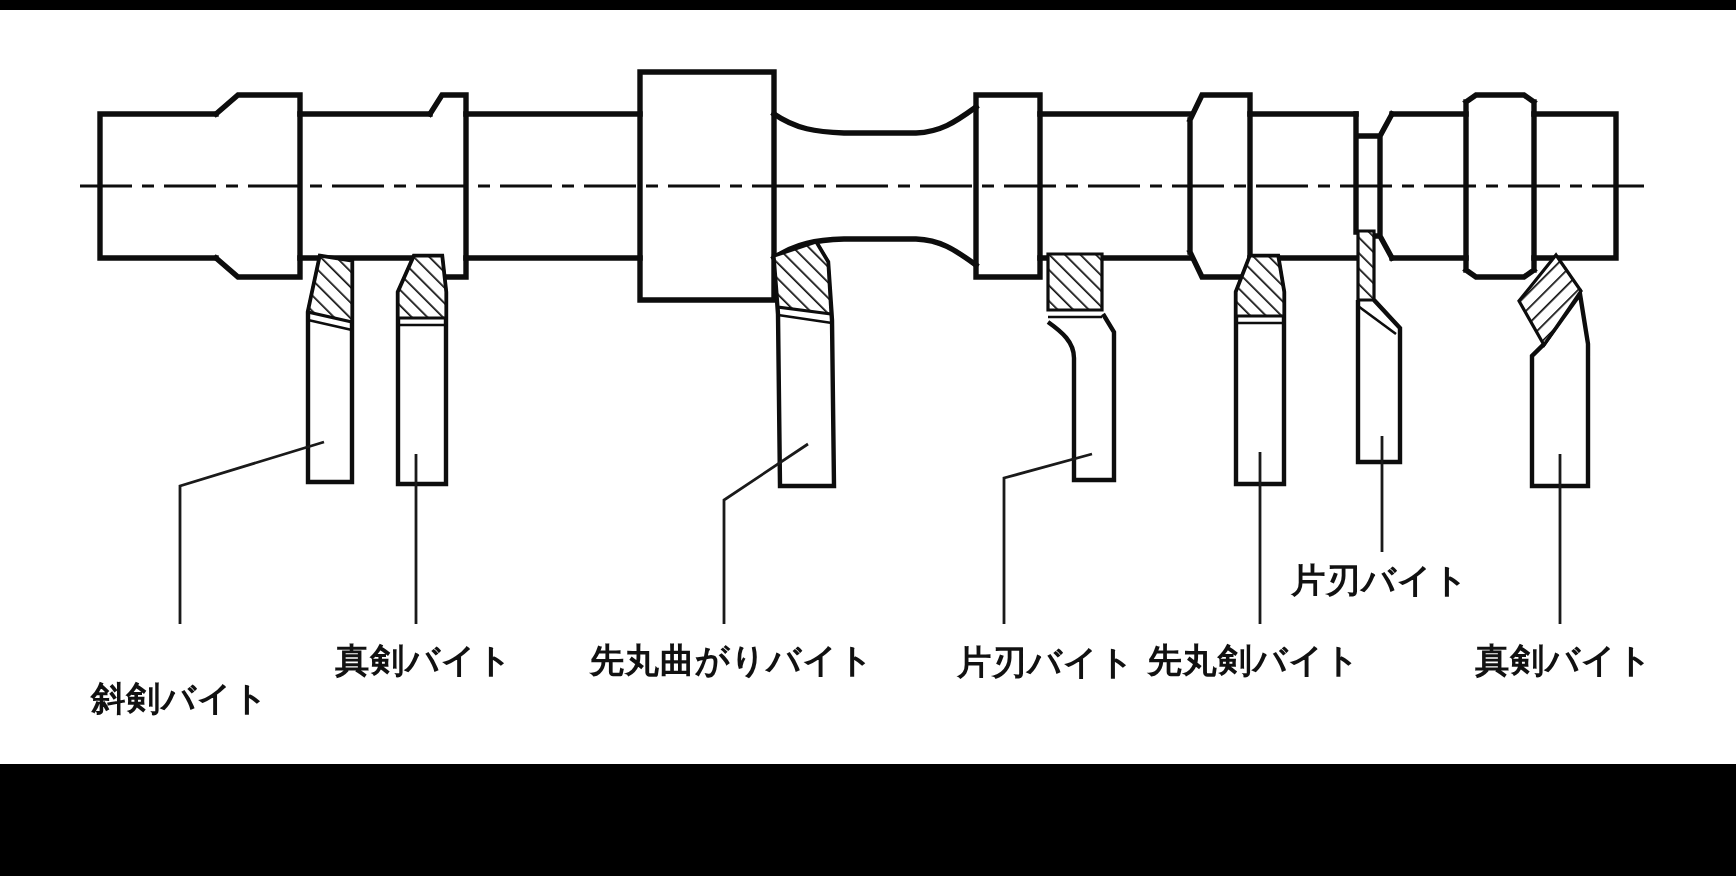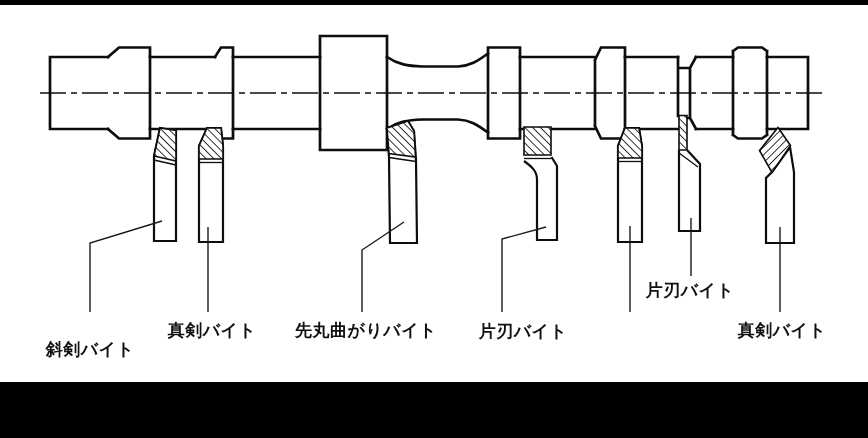--- a/index.html
+++ b/index.html
@@ -137,18 +137,19 @@
       <path d="M 630,226 L 630,312"></path>
       <path d="M 691,218 L 691,276"></path>
       <path d="M 780,227 L 780,312"></path>
     </g>
   </svg>
 
   <div id="lbl-0" class="tool-label">斜剣バイト</div>
   <div id="lbl-1" class="tool-label">真剣バイト</div>
   <div id="lbl-2" class="tool-label">先丸曲がりバイト</div>
   <div id="lbl-3" class="tool-label">片刃バイト</div>
+  <div id="lbl-4" class="tool-label">先丸剣バイト</div>
   <div id="lbl-5" class="tool-label">片刃バイト</div>
   <div id="lbl-6" class="tool-label">真剣バイト</div>
 
   <div id="bar-top" class="bar"></div>
   <div id="bar-bottom" class="bar"></div>
 </div>
 
 </body></html>

